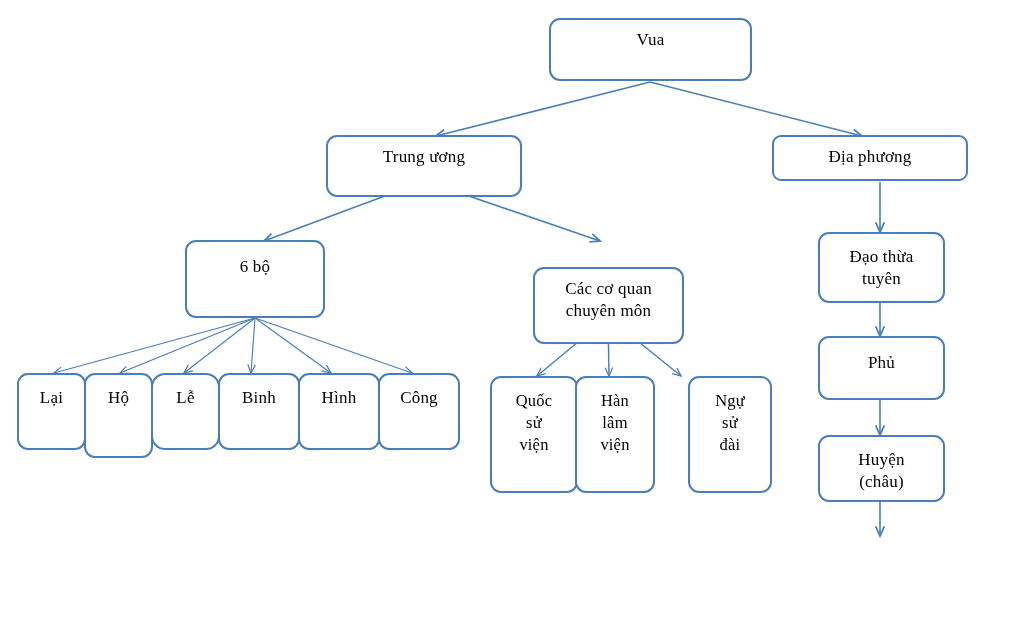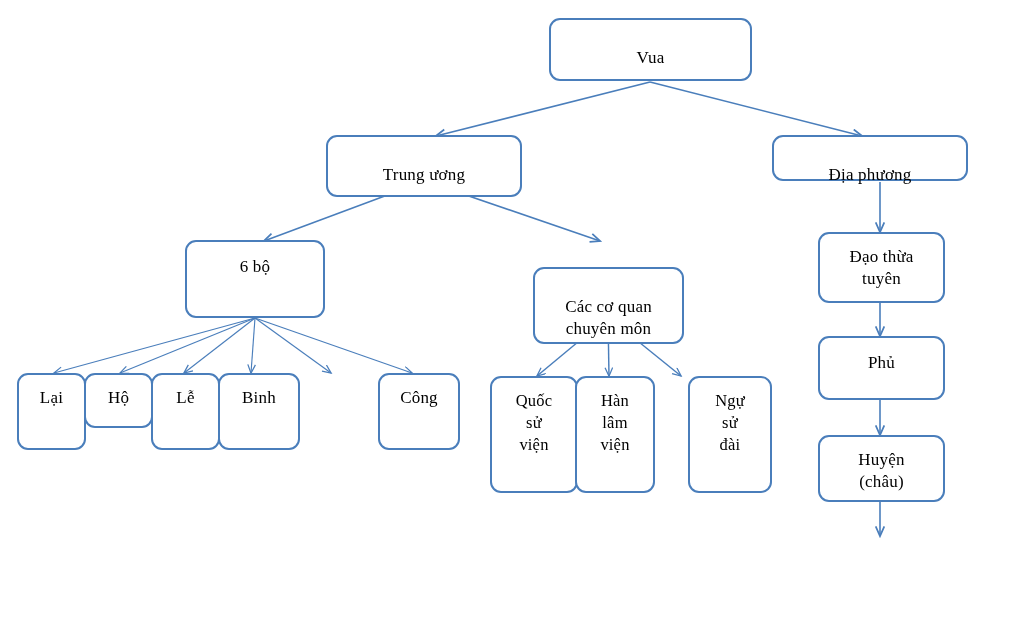--- a/index.html
+++ b/index.html
@@ -32,21 +32,21 @@
     border-radius: 11px;
     background: #ffffff;
     display: flex;
     align-items: flex-start;
     justify-content: center;
     text-align: center;
     color: #000000;
     font-size: 17px;
     line-height: 1.32;
     letter-spacing: 0.2px;
-    padding-top: 27px;
+    padding-top: 9px;
     z-index: 2;
   }
   .node.pad-top-12 { padding-top: 12px; }
   .node.pad-top-14 { padding-top: 14px; }
   .node .node-label {
     display: block;
     white-space: pre-line;
     padding: 0 4px;
   }
   .node.small { font-size: 16.5px; }
@@ -109,43 +109,46 @@
     </g>
   </svg>
 
   <div class="node" style="left:549px; top:18px; width:203px; height:63px;">
     <span class="node-label">Vua</span>
   </div>
 
   <div class="node" style="left:326px; top:135px; width:196px; height:62px;">
     <span class="node-label">Trung ương</span>
   </div>
-  <div class="node" style="left:772px; top:135px; width:196px; height:46px;">
+  <div class="node" style="left:772px; top:135px; width:196px; height:46px;border-radius:9px;">
     <span class="node-label">Địa phương</span>
   </div>
 
   <div class="node pad-top-14" style="left:185px; top:240px; width:140px; height:78px;">
     <span class="node-label">6 bộ</span>
   </div>
   <div class="node" style="left:533px; top:240px; width:151px; height:77px;margin-top:27px;">
     <span class="node-label">Các cơ quan
 chuyên môn</span>
   </div>
 
   <div class="node pad-top-12" style="left:17px; top:373px; width:69px; height:77px;">
     <span class="node-label">Lại</span>
   </div>
-  <div class="node pad-top-12" style="left:84px; top:373px; width:69px; height:55px;">
+  <div class="node pad-top-12" style="left:84px; top:373px; width:69px; height:85px;">
     <span class="node-label">Hộ</span>
   </div>
-  <div class="node pad-top-12" style="left:151px; top:373px; width:69px; height:77px;">
+  <div class="node pad-top-12" style="left:151px; top:373px; width:69px; height:77px;border-radius:14px;">
     <span class="node-label">Lễ</span>
   </div>
   <div class="node pad-top-12" style="left:218px; top:373px; width:82px; height:77px;">
     <span class="node-label">Binh</span>
+  </div>
+  <div class="node pad-top-12" style="left:298px; top:373px; width:82px; height:77px;">
+    <span class="node-label">Hình</span>
   </div>
   <div class="node pad-top-12" style="left:378px; top:373px; width:82px; height:77px;">
     <span class="node-label">Công</span>
   </div>
 
   <div class="node small pad-top-12" style="left:490px; top:376px; width:88px; height:117px;">
     <span class="node-label">Quốc
 sử
 viện</span>
   </div>

